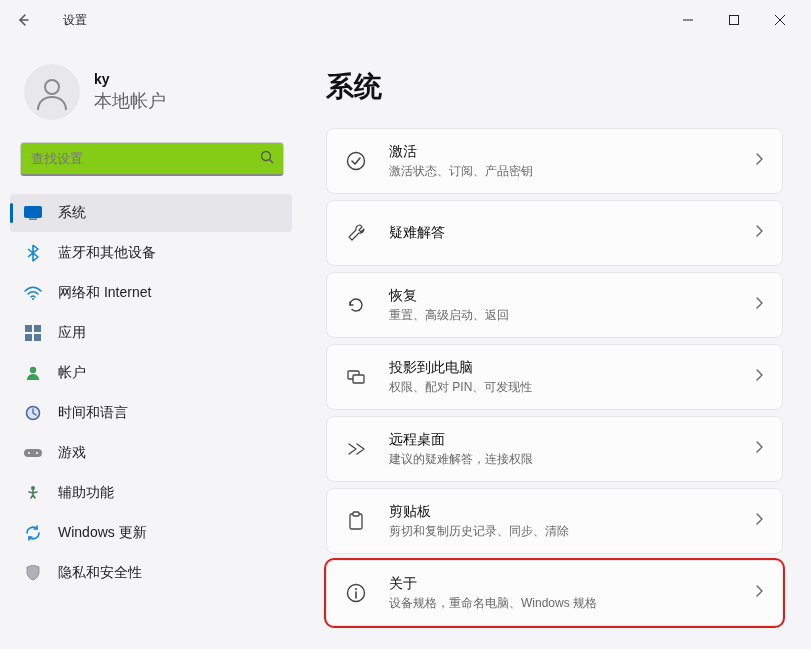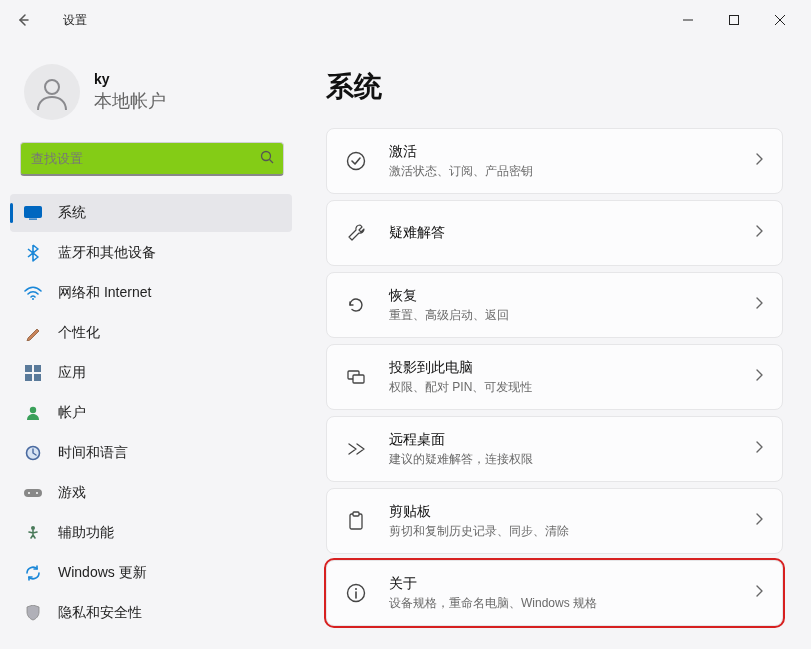--- a/index.html
+++ b/index.html
@@ -125,28 +125,20 @@
               <svg width="18" height="14" viewBox="0 0 18 14">
                 <path d="M1 5c5-5 11-5 16 0M4 8c3-3 7-3 10 0M7 11c1.2-1.2 2.8-1.2 4 0" stroke="#1a87d8" stroke-width="1.6" fill="none" stroke-linecap="round"></path>
                 <circle cx="9" cy="13" r="1" fill="#1a87d8"></circle>
               </svg>
             </span>
           <span>网络和 Internet</span>
         </div>
         <div class="nav-item">
           <span class="nav-icon">
               <svg width="16" height="16" viewBox="0 0 16 16">
-                <path d="M3 13l-1 3 3-1 9-9-2-2-9 9z" fill="#c9845a" stroke="#8a5a3a" stroke-width="0.8"></path>
-              </svg>
-            </span>
-          <span>个性化</span>
-        </div>
-        <div class="nav-item">
-          <span class="nav-icon">
-              <svg width="16" height="16" viewBox="0 0 16 16">
                 <rect x="0" y="0" width="7" height="7" fill="#5a7a9a"></rect>
                 <rect x="9" y="0" width="7" height="7" fill="#5a7a9a"></rect>
                 <rect x="0" y="9" width="7" height="7" fill="#5a7a9a"></rect>
                 <rect x="9" y="9" width="7" height="7" fill="#5a7a9a"></rect>
               </svg>
             </span>
           <span>应用</span>
         </div>
         <div class="nav-item">
           <span class="nav-icon">

